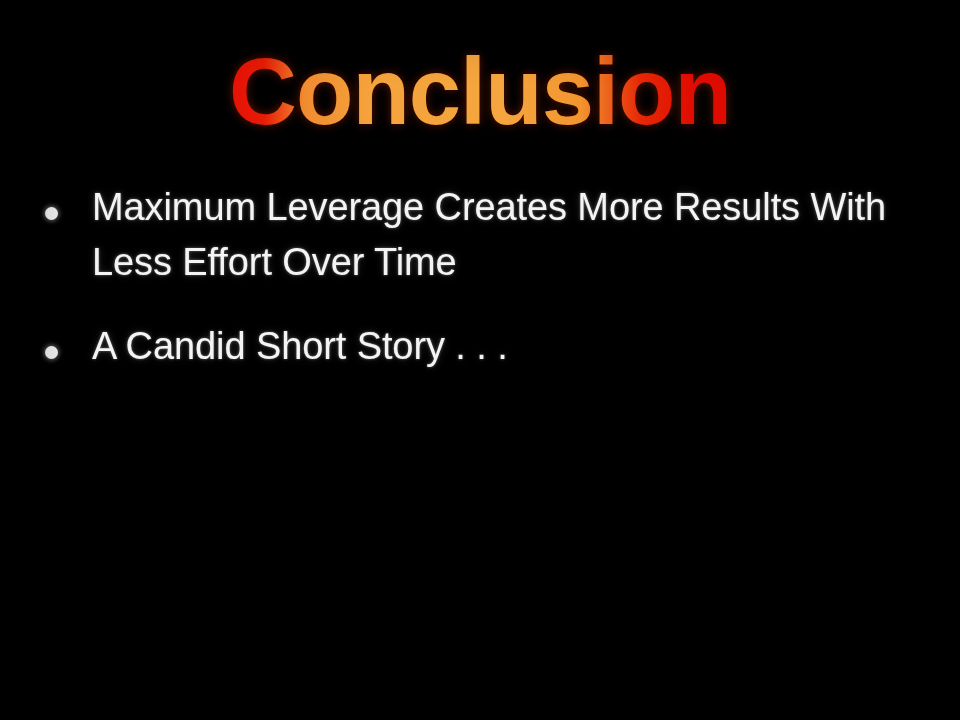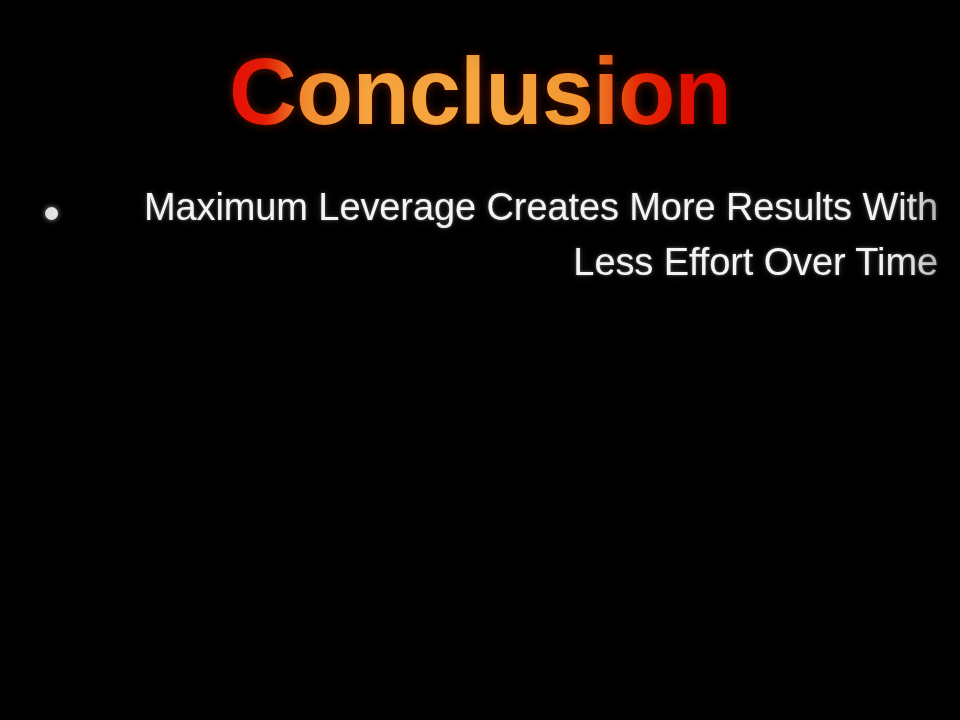--- a/index.html
+++ b/index.html
@@ -62,21 +62,20 @@
     list-style: none;
     margin: 0;
     padding: 0;
   }
 
   .bullet-row {
     position: relative;
     display: block;
     margin: 0 0 28px 0;
     padding: 0 0 0 54px;
-    text-align: right;
   }
 
   .bullet-marker {
     position: absolute;
     left: 7px;
     top: 27px;
     width: 13px;
     height: 13px;
     border-radius: 50%;
     background: #f2f2f2;
@@ -117,17 +116,21 @@
   </div>
 
   <ul id="bullet-list">
 
     <li class="bullet-row">
       <span class="bullet-marker"></span>
       <span class="bullet-text">Maximum Leverage Creates More Results With Less Effort Over Time</span>
     </li>
 
 
+    <li class="bullet-row">
+      <span class="bullet-marker"></span>
+      <span class="bullet-text">A Candid Short Story . . .</span>
+    </li>
 
   </ul>
 
   <div id="frame-edge"></div>
 </div>
 
 </body></html>

